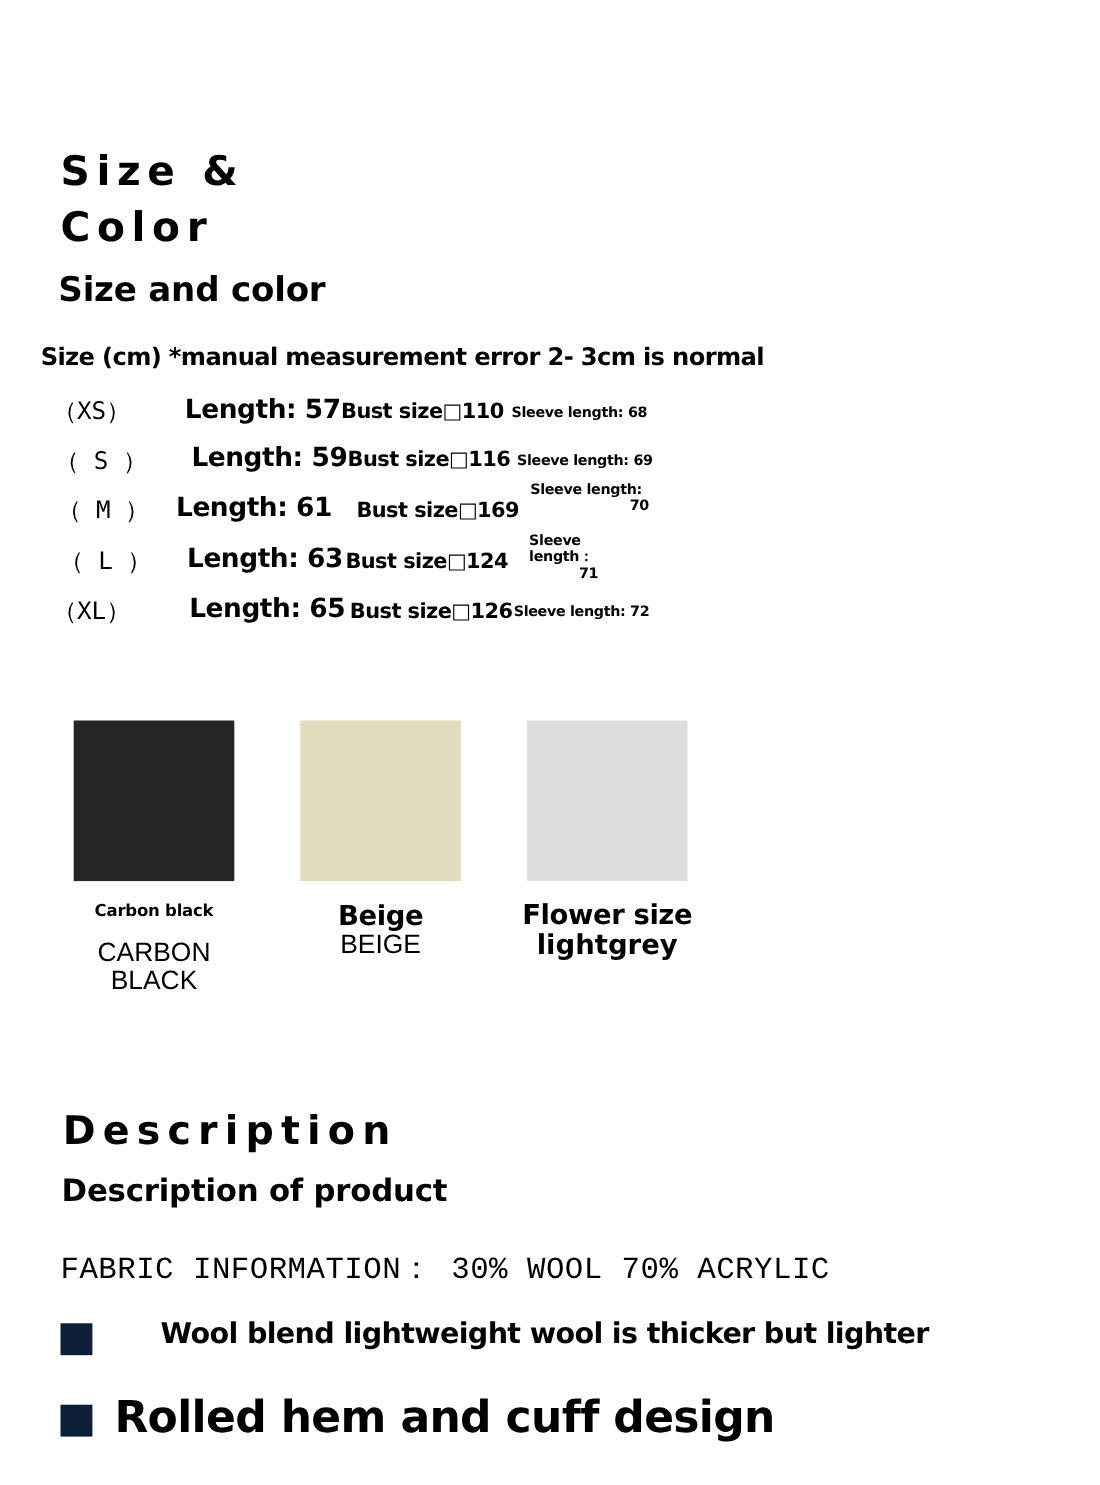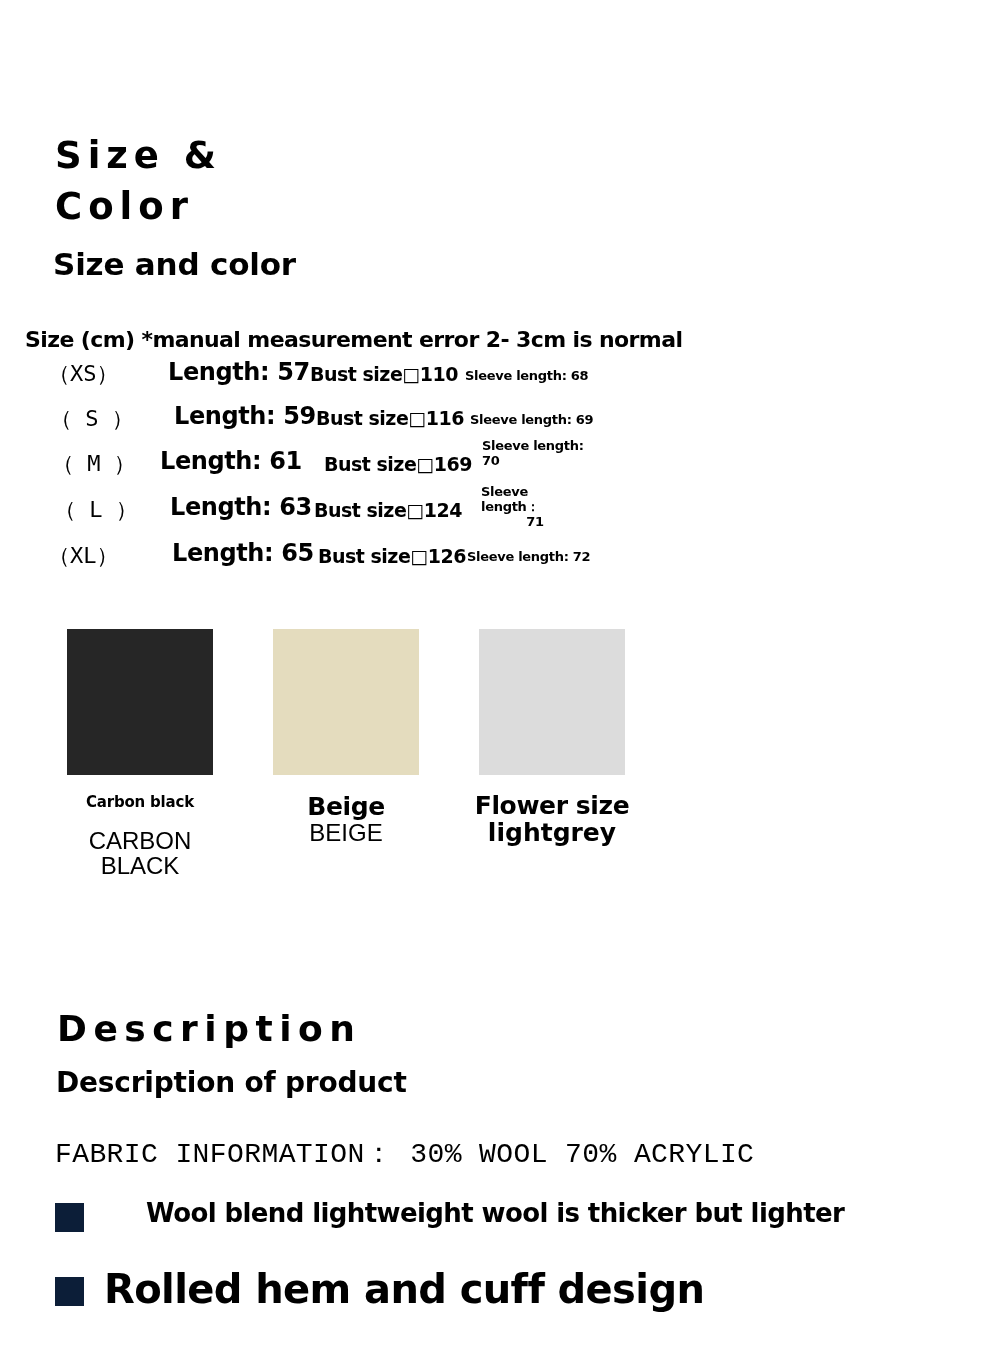--- a/index.html
+++ b/index.html
@@ -80,26 +80,26 @@
     position: absolute;
     font-family: "DejaVu Sans", sans-serif;
     font-weight: 700;
     font-size: 13px;
     letter-spacing: -0.3px;
     line-height: 15px;
   }
   .sleeve.two-line { width: 108px; }
   .sleeve .s-lbl { display: block; }
   .sleeve .s-val { display: block; }
-  .sleeve.align-right .s-val { }
+  .sleeve.align-right .s-val { text-align: right; }
   .sleeve.align-center .s-val { text-align: center; }
   .sleeve.inline .s-lbl, .sleeve.inline .s-val { display: inline; }
 
   
-  #color-block { position: absolute; left: 0; top: 629px; width: 992px; height: 260px; }
+  #color-block { position: absolute; left: 0; top: 655px; width: 992px; height: 260px; }
   .swatch {
     position: absolute;
     width: 146px;
     height: 146px;
   }
   .swatch-caption {
     position: absolute;
     text-align: center;
     line-height: 1.05;
   }
@@ -147,21 +147,21 @@
   }
 </style>
 </head>
 <body>
 
 <div class="abs banner-head" style="left:55px; top:130px;">Size &amp;
 Color</div>
 
 <div class="abs sub-head" style="left:53px; top:246px;">Size and color</div>
 
-<div class="abs size-note" style="left:25px; top:313px;margin-top:14px;">Size (cm) *manual measurement error 2- 3cm is normal</div>
+<div class="abs size-note" style="left:37px; top:313px;">Size (cm) *manual measurement error 2- 3cm is normal</div>
 
 <div id="size-table">
 
   <div class="size-row" style="height:44px;">
     <span class="size-tag" style="left:48px; top:7px;">（XS）</span>
     <span class="len" style="left:168px; top:6px;">Length: 57</span>
     <span class="bust" style="left:310px; top:11px;">Bust size□110</span>
     <span class="sleeve inline" style="left:465px; top:16px;">
       <span class="s-lbl">Sleeve length:</span><span>&nbsp;</span><span class="s-val">68</span>
     </span>

